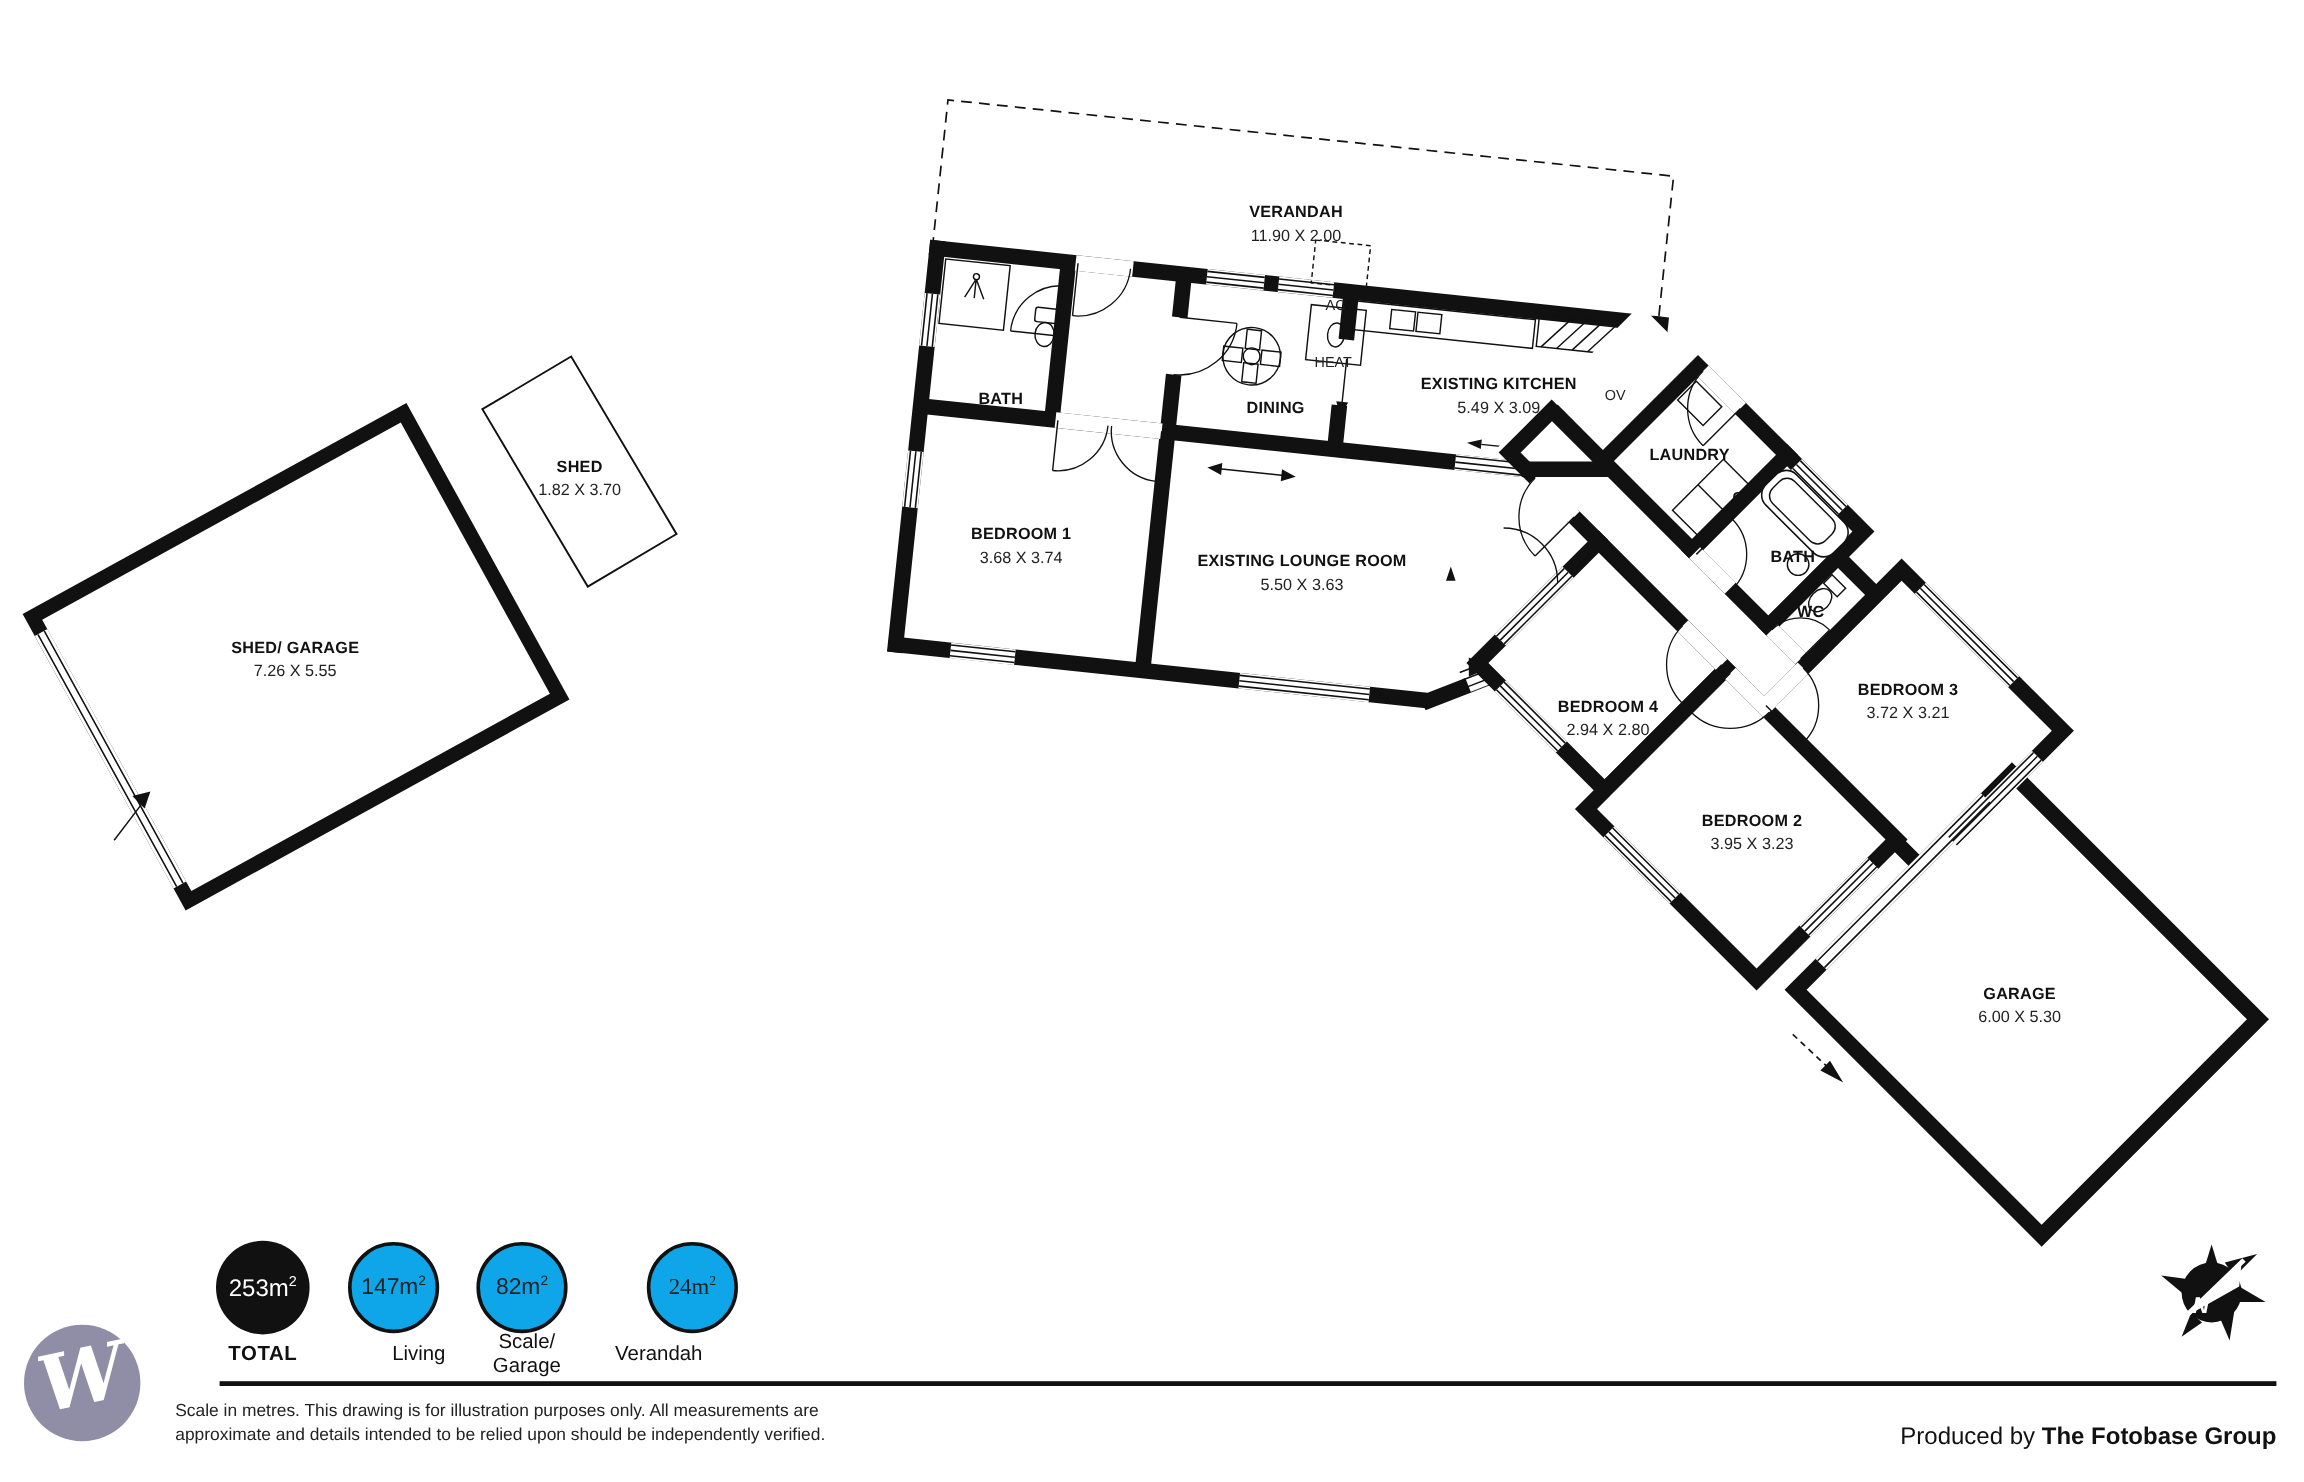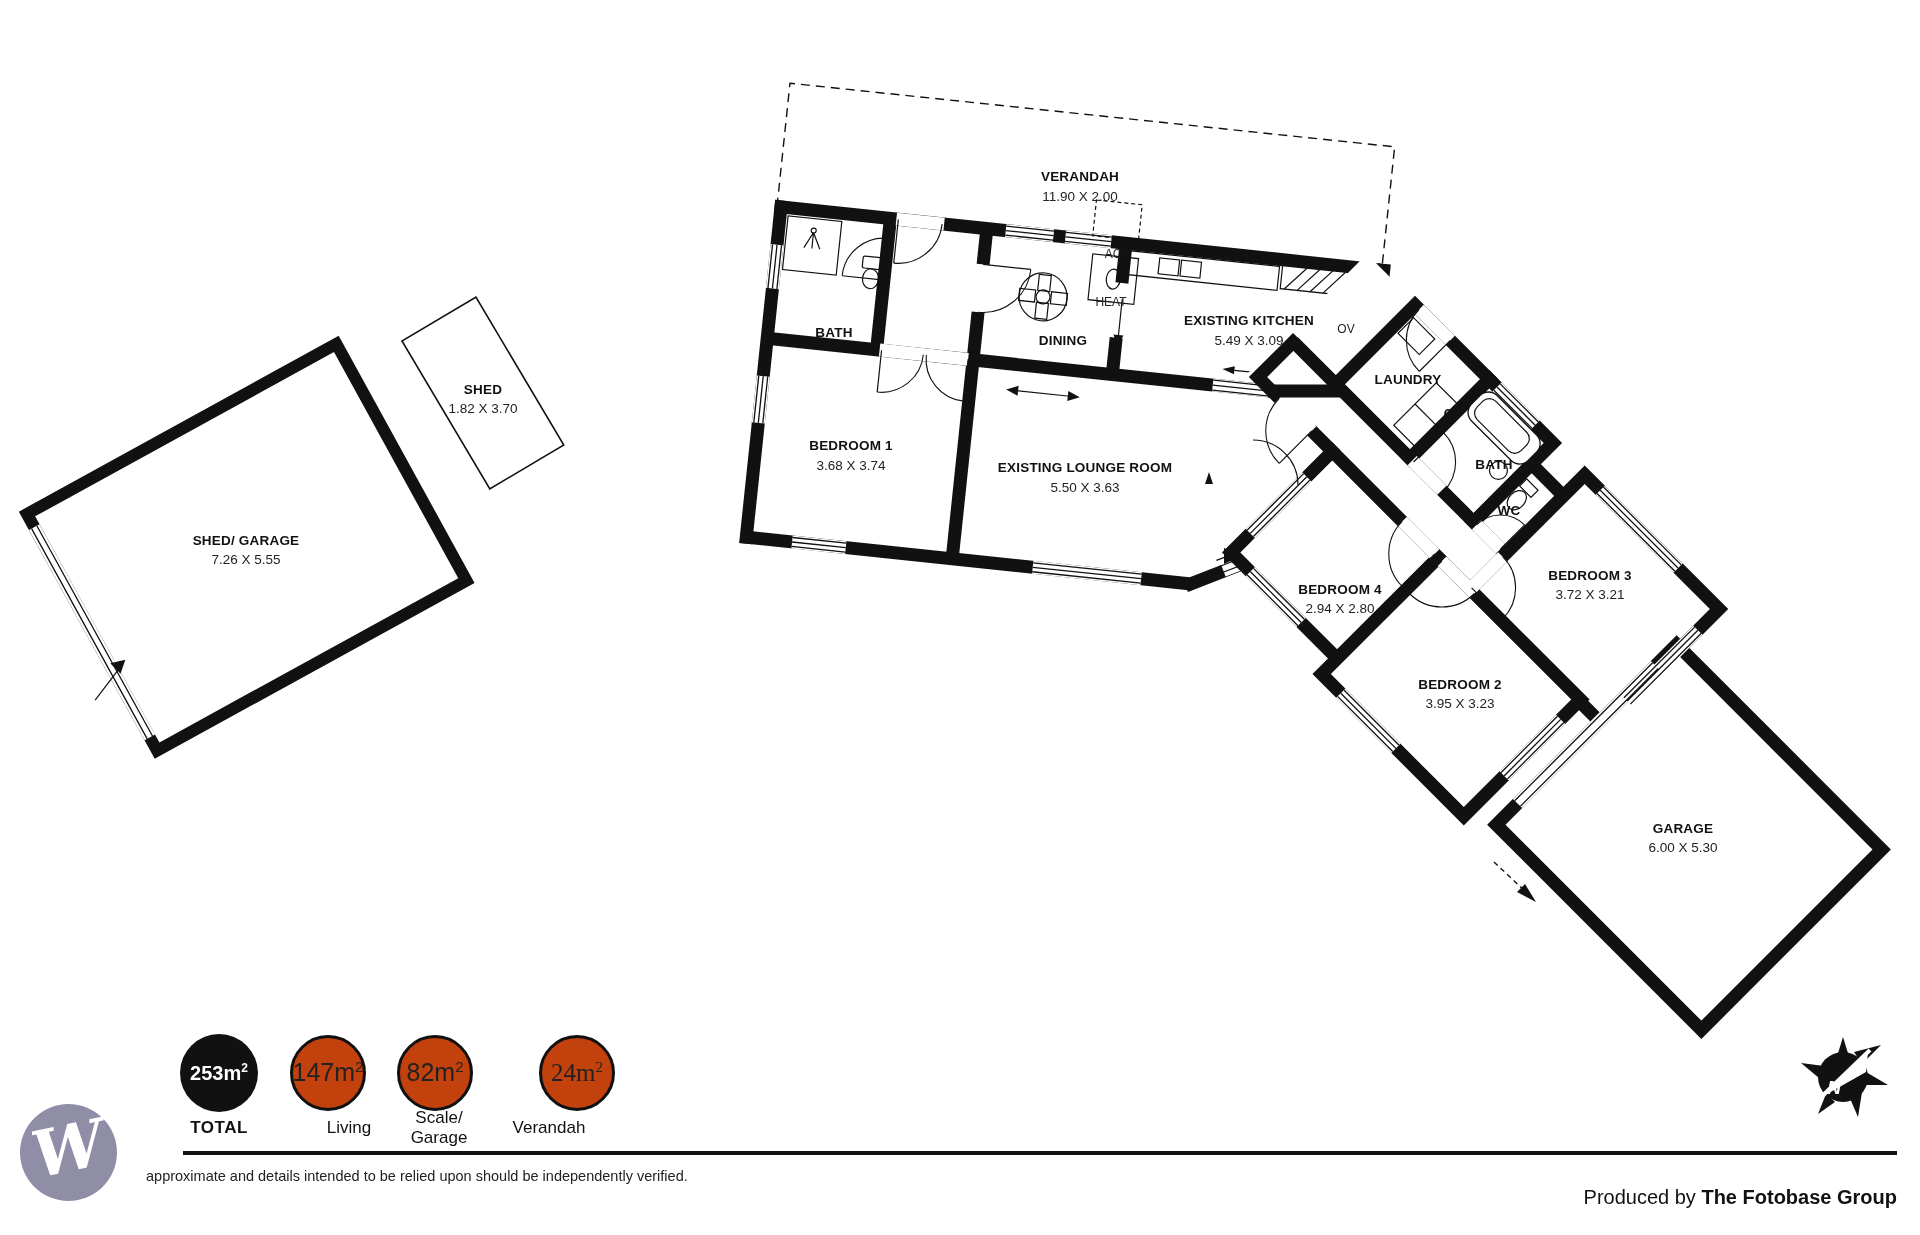--- a/index.html
+++ b/index.html
@@ -12,22 +12,22 @@
   .marker-bold{font-size:12px;font-weight:bold;fill:#111;}
   .mid{text-anchor:middle;dominant-baseline:middle;}
   .wall{stroke:#111;stroke-width:13;fill:none;stroke-linecap:butt;}
   .thin{stroke:#111;stroke-width:1.2;fill:none;}
   .winline{stroke:#111;stroke-width:1.3;fill:none;}
   .whitefill{fill:#ffffff;}
   .arc{stroke:#111;stroke-width:1.1;fill:none;}
   
   .legend-circle{position:absolute;border-radius:50%;box-sizing:border-box;display:flex;
                  align-items:center;justify-content:center;}
-  .lc-filled{background:#111;color:#fff;font-weight:bold;font-size:20px;}
-  .lc-open{background:#c2410c;border:3px solid #111;color:#222;font-size:25px;}
+  .lc-filled{background:#111;color:#fff;font-weight:normal;font-size:20px;}
+  .lc-open{background:#0ea5e9;border:3px solid #111;color:#222;font-size:19px;}
   .legend-label{position:absolute;transform:translateX(-50%);text-align:center;
                 font-size:17px;color:#111;white-space:nowrap;line-height:20px;}
   .legend-label.bold{font-weight:bold;letter-spacing:.5px;text-align:center;}
   .divider{position:absolute;background:#111;}
   .disclaimer{position:absolute;font-size:14.5px;color:#222;line-height:20px;}
   .produced{position:absolute;font-size:20px;color:#111;}
   .produced b{font-weight:bold;}
   .logo-circle{position:absolute;border-radius:50%;display:flex;align-items:center;
                justify-content:center;}
   .logo-w{font-family:"DejaVu Serif",serif;font-style:italic;font-weight:bold;color:#fff;
@@ -379,20 +379,21 @@
 
   <div class="legend-circle lc-open" style="left:539px;top:1035px;width:76px;height:76px;font-family:Liberation Serif, serif;">
     <span><span>24m</span><sup>2</sup></span>
   </div>
   <div class="legend-label" style="left:549px;top:1118px;">Verandah</div>
 
   
   <div class="divider" style="left:183px;top:1151px;width:1714px;height:4px;"></div>
 
   <div class="disclaimer" style="left:146px;top:1166px;">
+    <div>Scale in metres. This drawing is for illustration purposes only. All measurements are</div>
     <div>approximate and details intended to be relied upon should be independently verified.</div>
   </div>
 
   <div class="produced" style="right:23px;top:1186px;">
     <span>Produced by </span><b>The Fotobase Group</b>
   </div>
 
   <div class="logo-circle" style="left:20px;top:1104px;width:97px;height:97px;background:#8f8ea6;">
     <span class="logo-w">W</span>
   </div>

